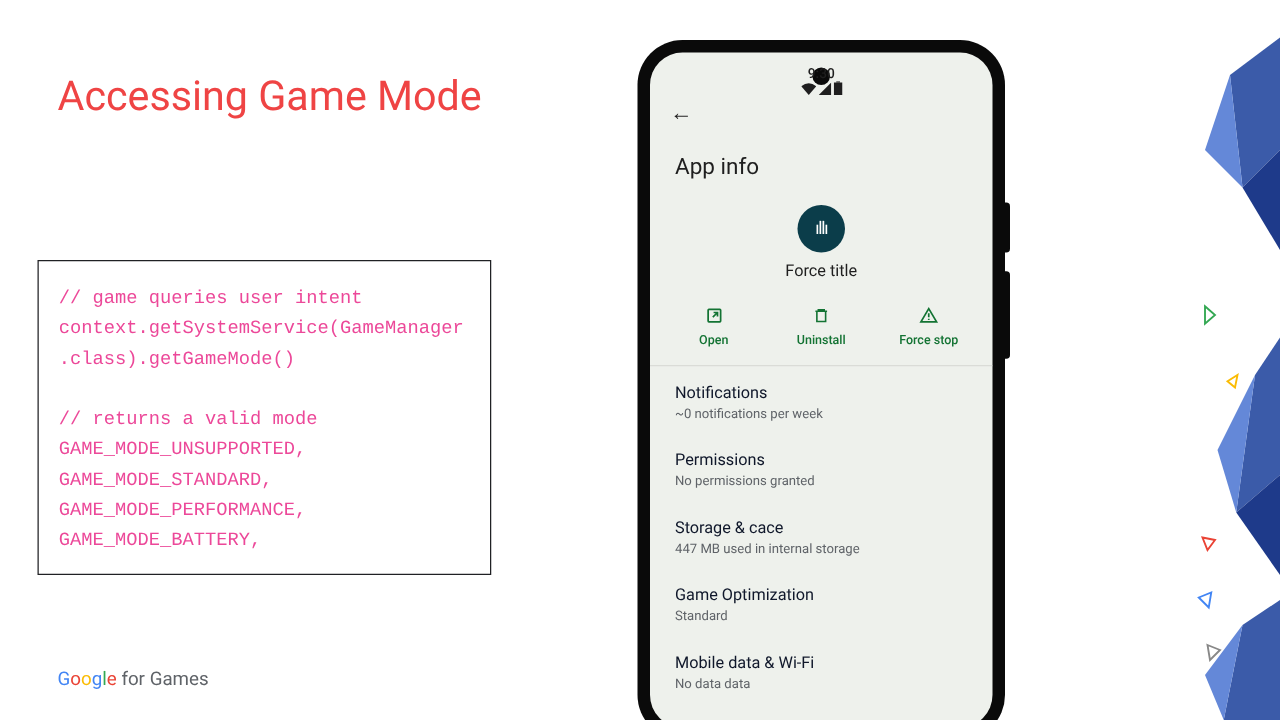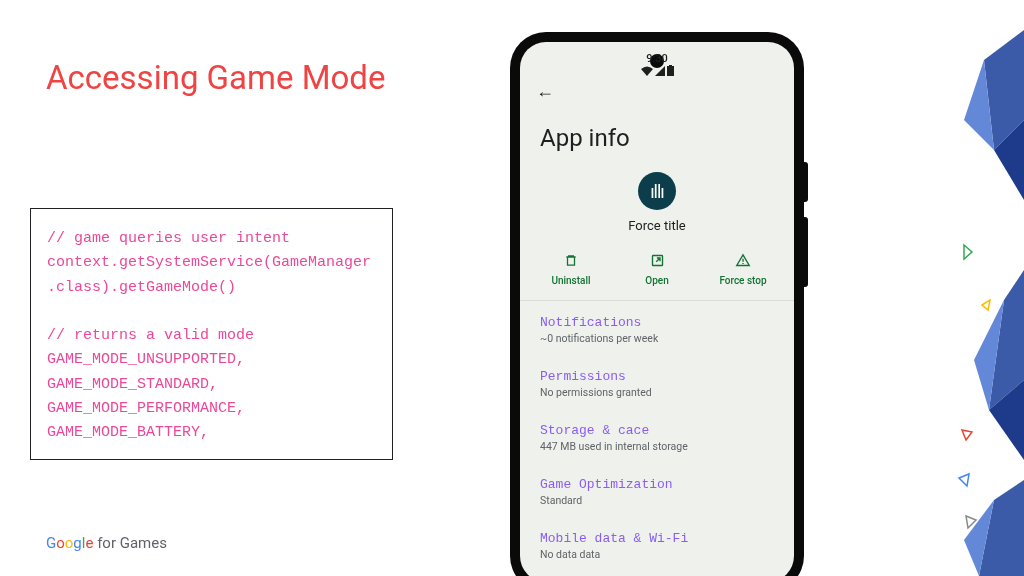--- a/index.html
+++ b/index.html
@@ -94,40 +94,40 @@
   width: 14px;
   height: 14px;
   background: #0a0a0a;
   border-radius: 50%;
 }
 .back-row { padding: 10px 16px 4px 16px; }
 .back-arrow { font-size: 18px; color: #1f1f1f; }
 
 .page-title {
   padding: 18px 20px 16px 20px;
-  font-size: 24px;
+  font-size: 18px;
   font-weight: 400;
 }
 .app-header {
   text-align: center;
   padding: 4px 0 14px 0;
 }
 .app-icon {
   width: 38px;
   height: 38px;
   background: #0b3d4a;
   border-radius: 50%;
   margin: 0 auto 8px auto;
   display: flex;
   align-items: center;
   justify-content: center;
 }
 .app-icon-inner {
   color: #fff;
-  font-size: 18px;
+  font-size: 14px;
   letter-spacing: -1px;
 }
 .app-name { font-size: 13px; color: #1f1f1f; }
 
 .action-row {
   display: flex;
   justify-content: space-around;
   padding: 6px 8px 14px 8px;
 }
 .action {
@@ -137,21 +137,21 @@
 }
 .action-icon { font-size: 15px; margin-bottom: 4px; height: 18px; }
 .action-label { font-size: 10px; font-weight: 500; }
 
 .divider { height: 1px; background: #dadcd7; margin: 0; }
 
 .settings-list { padding: 2px 0; }
 .setting {
   padding: 12px 20px;
 }
-.setting-title { font-size: 13px; color: #8b5cf6; margin-bottom: 2px; font-family: Liberation Mono, monospace; }
+.setting-title { font-size: 13px; color: #0f172a; margin-bottom: 2px; }
 .setting-sub { font-size: 10.5px; color: #5f6368; }
 
 
 .deco {
   position: absolute;
   right: 0;
   top: 0;
   width: 70px;
   height: 576px;
   overflow: hidden;
@@ -213,34 +213,34 @@
     <div class="app-header">
       <div class="app-icon">
         <span class="app-icon-inner">ıllı</span>
       </div>
       <div class="app-name">Force title</div>
     </div>
 
     <div class="action-row">
       <div class="action">
         <div class="action-icon">
-          <svg width="14" height="15" viewBox="0 0 24 24" fill="none" stroke="#137333" stroke-width="2.2">
-              <path d="M4 6 H20 M8 6 V4 H16 V6 M6 6 V20 H18 V6"></path>
-            </svg>
-        </div>
-        <div class="action-label">Uninstall</div>
-      </div>
-      <div class="action">
-        <div class="action-icon">
           <svg width="15" height="15" viewBox="0 0 24 24" fill="none" stroke="#137333" stroke-width="2.2">
               <rect x="4" y="4" width="16" height="16" rx="1"></rect>
               <path d="M10 14 L16 8 M11 8 H16 V13"></path>
             </svg>
         </div>
         <div class="action-label">Open</div>
+      </div>
+      <div class="action">
+        <div class="action-icon">
+          <svg width="14" height="15" viewBox="0 0 24 24" fill="none" stroke="#137333" stroke-width="2.2">
+              <path d="M4 6 H20 M8 6 V4 H16 V6 M6 6 V20 H18 V6"></path>
+            </svg>
+        </div>
+        <div class="action-label">Uninstall</div>
       </div>
       <div class="action">
         <div class="action-icon">
           <svg width="16" height="15" viewBox="0 0 24 24" fill="none" stroke="#137333" stroke-width="2.2">
               <path d="M12 3 L22 20 H2 Z M12 9 V14 M12 16 V17.5"></path>
             </svg>
         </div>
         <div class="action-label">Force stop</div>
       </div>
     </div>

